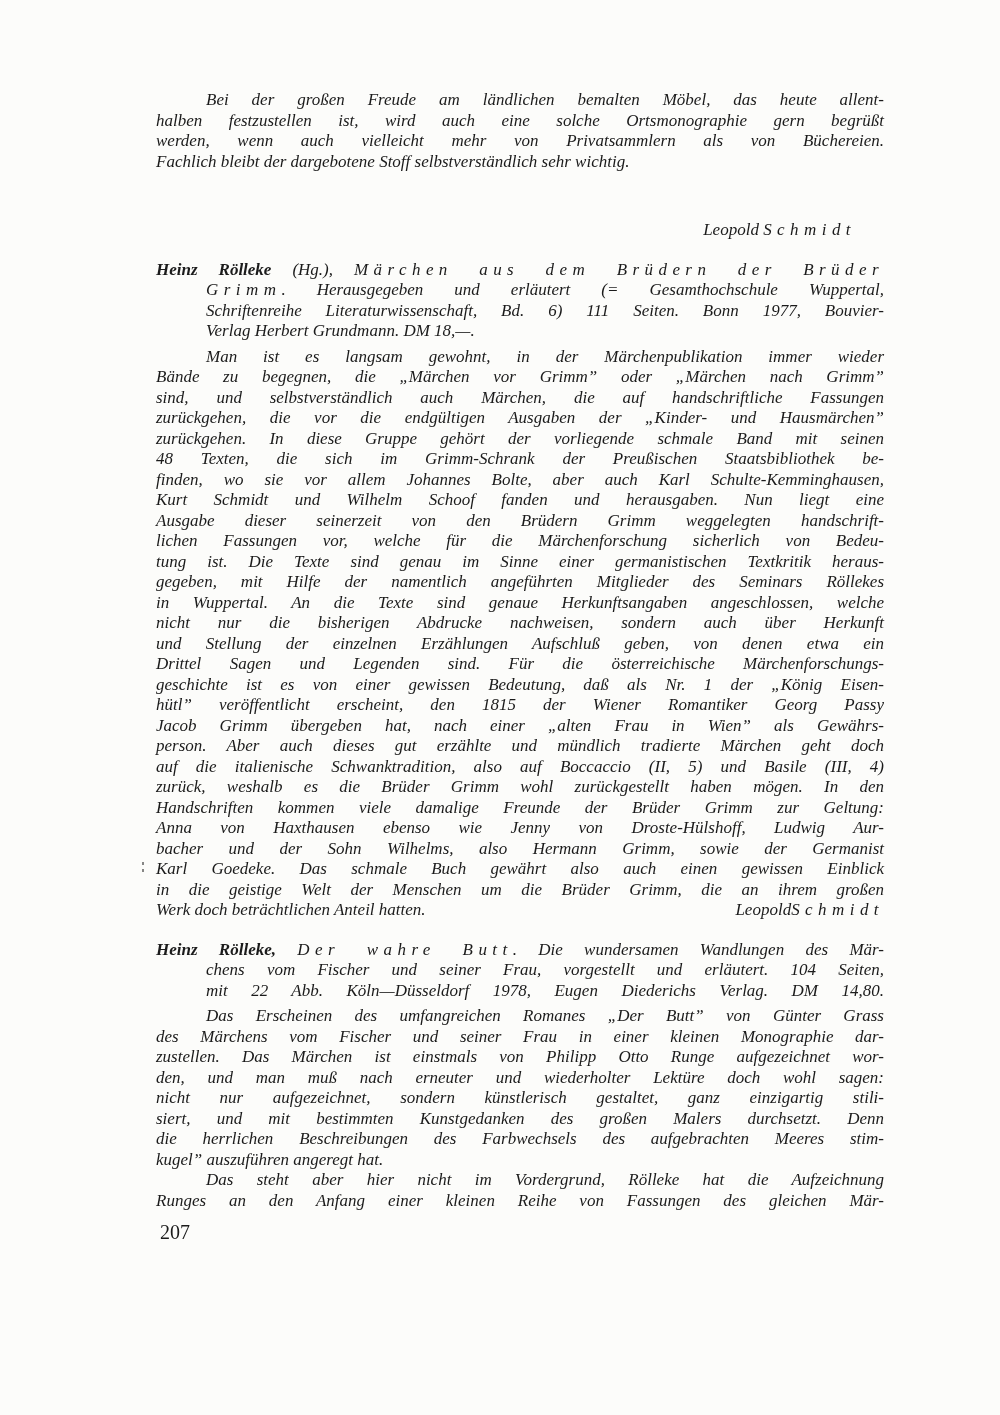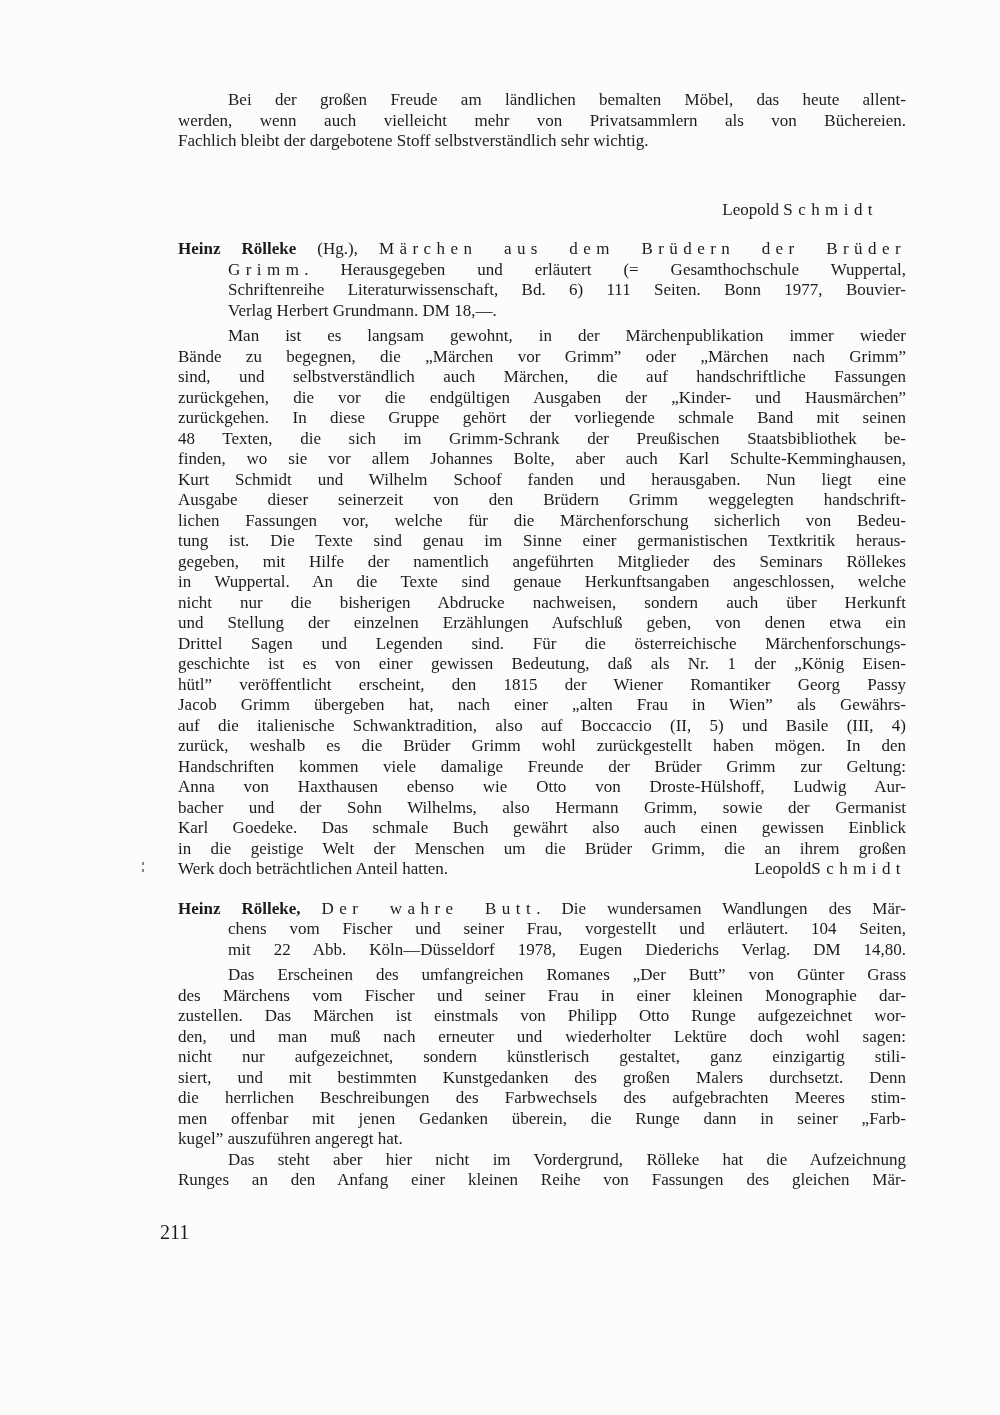--- a/index.html
+++ b/index.html
@@ -18,23 +18,24 @@
     height: 1415px;
     background: var(--paper);
     color: var(--ink);
     font-family: "Liberation Serif", "DejaVu Serif", serif;
     font-size: 17px;
     line-height: 20.5px;
     overflow: hidden;
   }
   .content {
     position: absolute;
-    left: 178px;
+    left: 156px;
     top: 90px;
     width: 728px;
+    font-style: italic;
   }
   .sec { margin: 0; }
   .sec.heading { margin-top: 19px; margin-bottom: 5px; }
   .line { min-height: 20.5px; white-space: normal; }
   .line.just { text-align: justify; text-align-last: justify; }
   .line.indent { padding-left: 50px; }
   .line.hang { padding-left: 50px; }
   .line.sig { text-align: right; padding-right: 28px; margin-top: 48px; }
   .line.split { display: flex; align-items: baseline; }
   .seg-bold { font-weight: 700; }
@@ -59,20 +60,21 @@
     opacity: 0.7;
   }
 </style>
 </head>
 <body>
 
 <div class="page">
   <div class="content">
       <section class="sec paragraph">
         <div class="line indent just"><span>Bei der großen Freude am ländlichen bemalten Möbel, das heute allent-</span></div>
+        <div class="line just"><span>halben festzustellen ist, wird auch eine solche Ortsmonographie gern begrüßt</span></div>
         <div class="line just"><span>werden, wenn auch vielleicht mehr von Privatsammlern als von Büchereien.</span></div>
         <div class="line"><span>Fachlich bleibt der dargebotene Stoff selbstverständlich sehr wichtig.</span></div>
         <div class="line sig"><span>Leopold </span><span class="seg-sperr">Schmidt</span></div>
       </section>
       <section class="sec heading">
         <div class="line just"><span class="seg-bold">Heinz Rölleke</span><span> (Hg.), </span><span class="seg-sperr">Märchen aus dem Brüdern der Brüder</span></div>
         <div class="line hang just"><span class="seg-sperr">Grimm</span><span>. Herausgegeben und erläutert (= Gesamthochschule Wuppertal,</span></div>
         <div class="line hang just"><span>Schriftenreihe Literaturwissenschaft, Bd. 6) 111 Seiten. Bonn 1977, Bouvier-</span></div>
         <div class="line hang"><span>Verlag Herbert Grundmann. DM 18,—.</span></div>
       </section>
@@ -89,24 +91,25 @@
         <div class="line just"><span>lichen Fassungen vor, welche für die Märchenforschung sicherlich von Bedeu-</span></div>
         <div class="line just"><span>tung ist. Die Texte sind genau im Sinne einer germanistischen Textkritik heraus-</span></div>
         <div class="line just"><span>gegeben, mit Hilfe der namentlich angeführten Mitglieder des Seminars Röllekes</span></div>
         <div class="line just"><span>in Wuppertal. An die Texte sind genaue Herkunftsangaben angeschlossen, welche</span></div>
         <div class="line just"><span>nicht nur die bisherigen Abdrucke nachweisen, sondern auch über Herkunft</span></div>
         <div class="line just"><span>und Stellung der einzelnen Erzählungen Aufschluß geben, von denen etwa ein</span></div>
         <div class="line just"><span>Drittel Sagen und Legenden sind. Für die österreichische Märchenforschungs-</span></div>
         <div class="line just"><span>geschichte ist es von einer gewissen Bedeutung, daß als Nr. 1 der „König Eisen-</span></div>
         <div class="line just"><span>hütl” veröffentlicht erscheint, den 1815 der Wiener Romantiker Georg Passy</span></div>
         <div class="line just"><span>Jacob Grimm übergeben hat, nach einer „alten Frau in Wien” als Gewährs-</span></div>
+        <div class="line just"><span>person. Aber auch dieses gut erzählte und mündlich tradierte Märchen geht doch</span></div>
         <div class="line just"><span>auf die italienische Schwanktradition, also auf Boccaccio (II, 5) und Basile (III, 4)</span></div>
         <div class="line just"><span>zurück, weshalb es die Brüder Grimm wohl zurückgestellt haben mögen. In den</span></div>
         <div class="line just"><span>Handschriften kommen viele damalige Freunde der Brüder Grimm zur Geltung:</span></div>
-        <div class="line just"><span>Anna von Haxthausen ebenso wie Otto von Droste-Hülshoff, Ludwig Aur-</span></div>
+        <div class="line just"><span>Anna von Haxthausen ebenso wie Jenny von Droste-Hülshoff, Ludwig Aur-</span></div>
         <div class="line just"><span>bacher und der Sohn Wilhelms, also Hermann Grimm, sowie der Germanist</span></div>
         <div class="line just"><span>Karl Goedeke. Das schmale Buch gewährt also auch einen gewissen Einblick</span></div>
         <div class="line just"><span>in die geistige Welt der Menschen um die Brüder Grimm, die an ihrem großen</span></div>
         <div class="line split">
           <span>Werk doch beträchtlichen Anteil hatten.</span>
           <span class="seg-gap"></span>
           <span>Leopold </span>
           <span class="seg-sperr">Schmidt</span>
         </div>
       </section>
@@ -116,23 +119,22 @@
         <div class="line hang just"><span>mit 22 Abb. Köln—Düsseldorf 1978, Eugen Diederichs Verlag. DM 14,80.</span></div>
       </section>
       <section class="sec paragraph">
         <div class="line indent just"><span>Das Erscheinen des umfangreichen Romanes „Der Butt” von Günter Grass</span></div>
         <div class="line just"><span>des Märchens vom Fischer und seiner Frau in einer kleinen Monographie dar-</span></div>
         <div class="line just"><span>zustellen. Das Märchen ist einstmals von Philipp Otto Runge aufgezeichnet wor-</span></div>
         <div class="line just"><span>den, und man muß nach erneuter und wiederholter Lektüre doch wohl sagen:</span></div>
         <div class="line just"><span>nicht nur aufgezeichnet, sondern künstlerisch gestaltet, ganz einzigartig stili-</span></div>
         <div class="line just"><span>siert, und mit bestimmten Kunstgedanken des großen Malers durchsetzt. Denn</span></div>
         <div class="line just"><span>die herrlichen Beschreibungen des Farbwechsels des aufgebrachten Meeres stim-</span></div>
-        <div class="line just"><span>men offenbar mit jenen Gedanken überein, die Runge dann in seiner „Farb-</span></div>
         <div class="line"><span>kugel” auszuführen angeregt hat.</span></div>
       </section>
       <section class="sec paragraph">
         <div class="line indent just"><span>Das steht aber hier nicht im Vordergrund, Rölleke hat die Aufzeichnung</span></div>
         <div class="line just"><span>Runges an den Anfang einer kleinen Reihe von Fassungen des gleichen Mär-</span></div>
       </section>
     </div>
   <div class="scan-artifact"></div>
-  <div class="page-number">211</div>
+  <div class="page-number">207</div>
 </div>
 
 </body></html>

